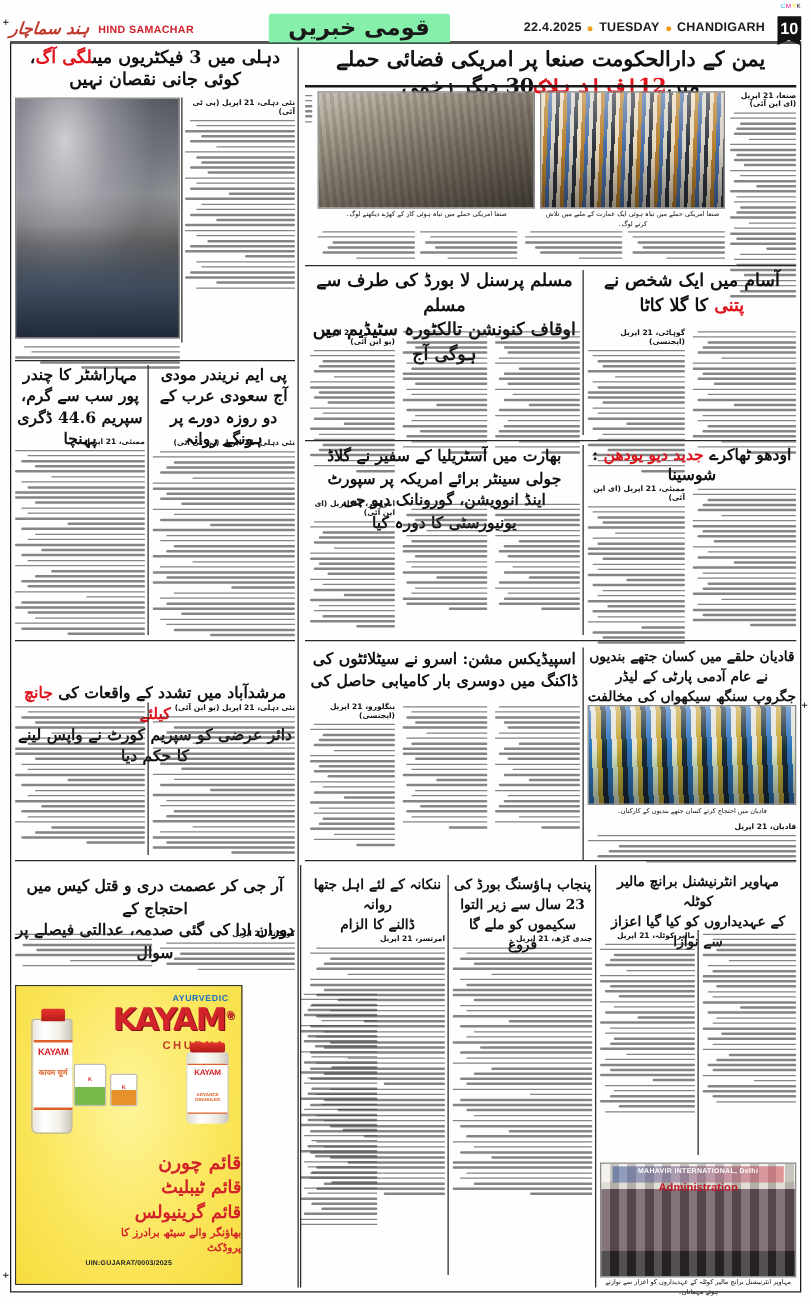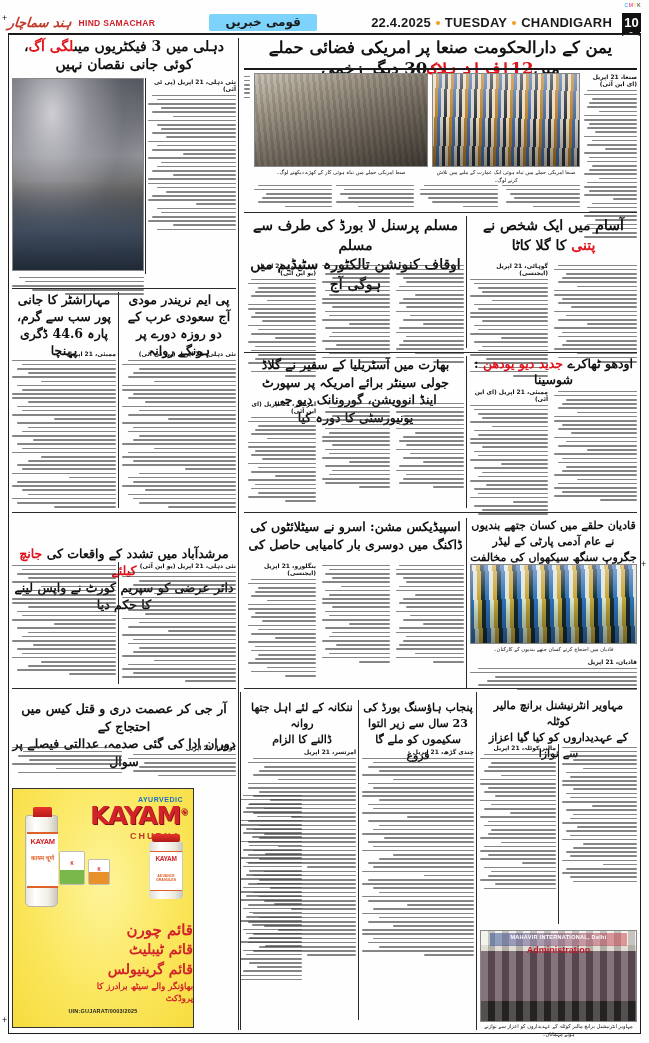--- a/index.html
+++ b/index.html
@@ -33,28 +33,28 @@
     white-space: nowrap;
   }
   .mast-logo-en {
     color: #d0212b; font-size: 8.5px; font-weight: bold;
     letter-spacing: 0.3px; margin-left: 7px; white-space: nowrap;
   }
   .mast-center {
     flex: 1; display: flex; justify-content: center; align-items: center;
   }
   .mast-badge {
-    background: #7dd3fc; border-radius: 2px;
+    background: #86efac; border-radius: 2px;
     padding: 1px 16px 2px 16px;
-    font-size: 12px; font-weight: bold; color: #1a1a1a;
+    font-size: 18px; font-weight: bold; color: #1a1a1a;
     direction: rtl; white-space: nowrap;
     font-family: "DejaVu Sans", sans-serif;
   }
   .mast-right { display: flex; align-items: center; gap: 5px; white-space: nowrap; }
-  .mast-right .txt { font-size: 13px; font-weight: bold; color: #1a1a1a; letter-spacing: 0.2px; }
+  .mast-right .txt { font-size: 10px; font-weight: bold; color: #1a1a1a; letter-spacing: 0.2px; }
   .dot { width: 4px; height: 4px; border-radius: 50%; background: #f0a020; display: inline-block; }
   .pagenum {
     background: #111; color: #fff; font-size: 13px; font-weight: bold;
     width: 19px; height: 19px; display: flex; align-items: center; justify-content: center;
     margin-left: 5px; position: relative;
   }
   .pagenum::after {
     content: ""; position: absolute; bottom: -4px; left: 0;
     border-left: 9.5px solid #111; border-right: 9.5px solid #111;
     border-bottom: 4px solid transparent;
@@ -296,21 +296,21 @@
       <div class="tline w100"></div>
     <div class="tline w85"></div>
       <div class="tline w60"></div>
   </div>
 
   <div class="vr" style="left:145px;top:78px;height:196px;"></div>
   <div class="hr" style="left:12px;top:288px;width:224px;"></div>
 
   <div class="hl hl-md" style="left:122px;top:292px;width:114px;position:absolute;line-height:1.35;">پی ایم نریندر مودی آج سعودی عرب کے دو روزہ دورے پر ہونگے روانہ</div>
   <div class="hl hl-md" style="left:12px;top:292px;width:104px;position:absolute;line-height:1.35;">
-    <span>مہاراشٹر کا جانی پور سب سے گرم، پارہ</span>
+    <span>مہاراشٹر کا چندر پور سب سے گرم، سپریم</span>
     <span>44.6</span>
     <span>ڈگری پہنچا</span>
   </div>
 
   <div class="body-col" style="position:absolute;left:122px;top:350px;width:114px;">
     <div class="dateline">نئی دہلی، 21 اپریل (پی ٹی آئی)</div>
     <div class="tline w95"></div>
       <div class="tline w100"></div>
       <div class="tline w85"></div>
     <div class="tline w90"></div>

